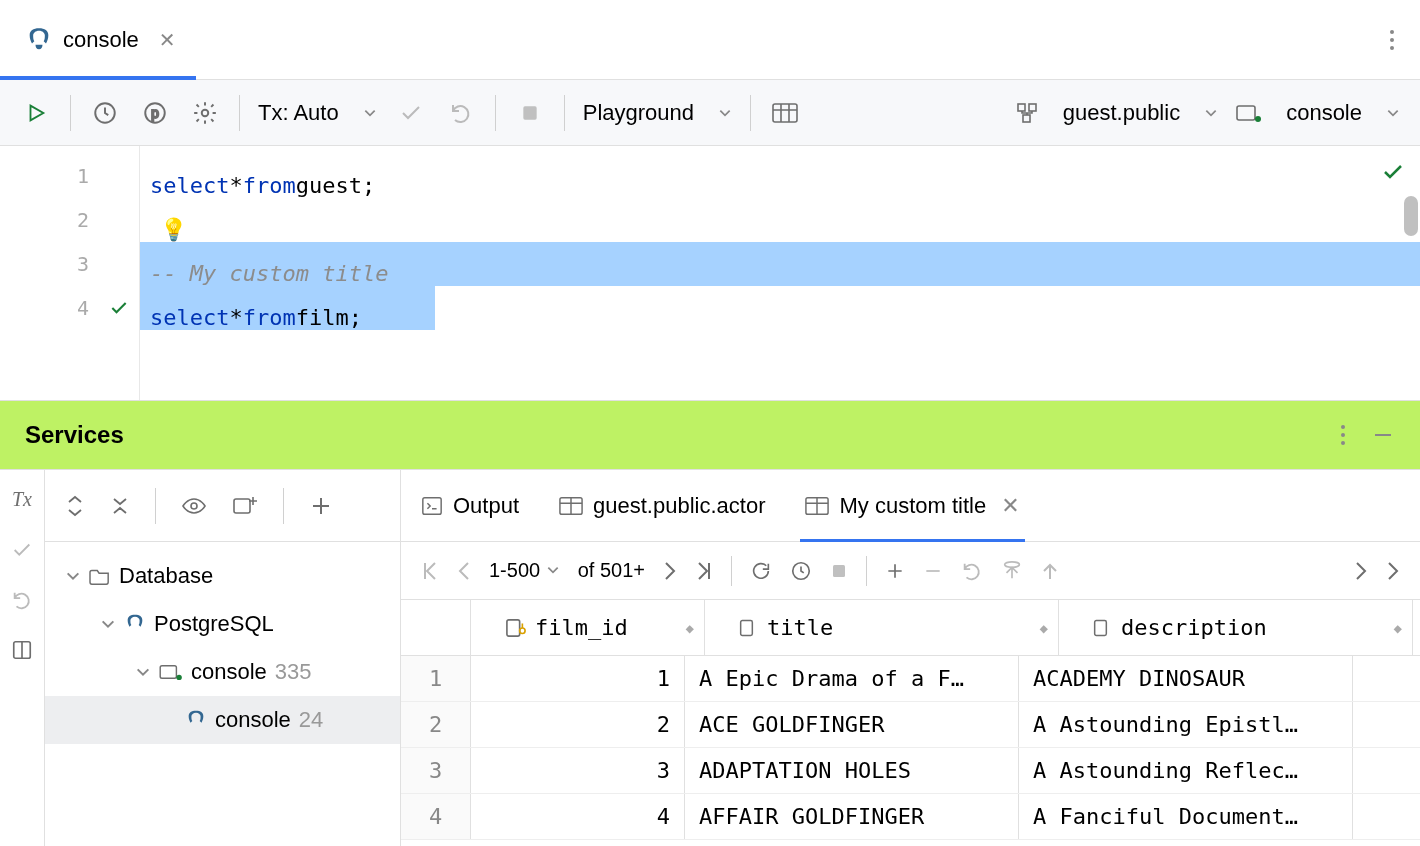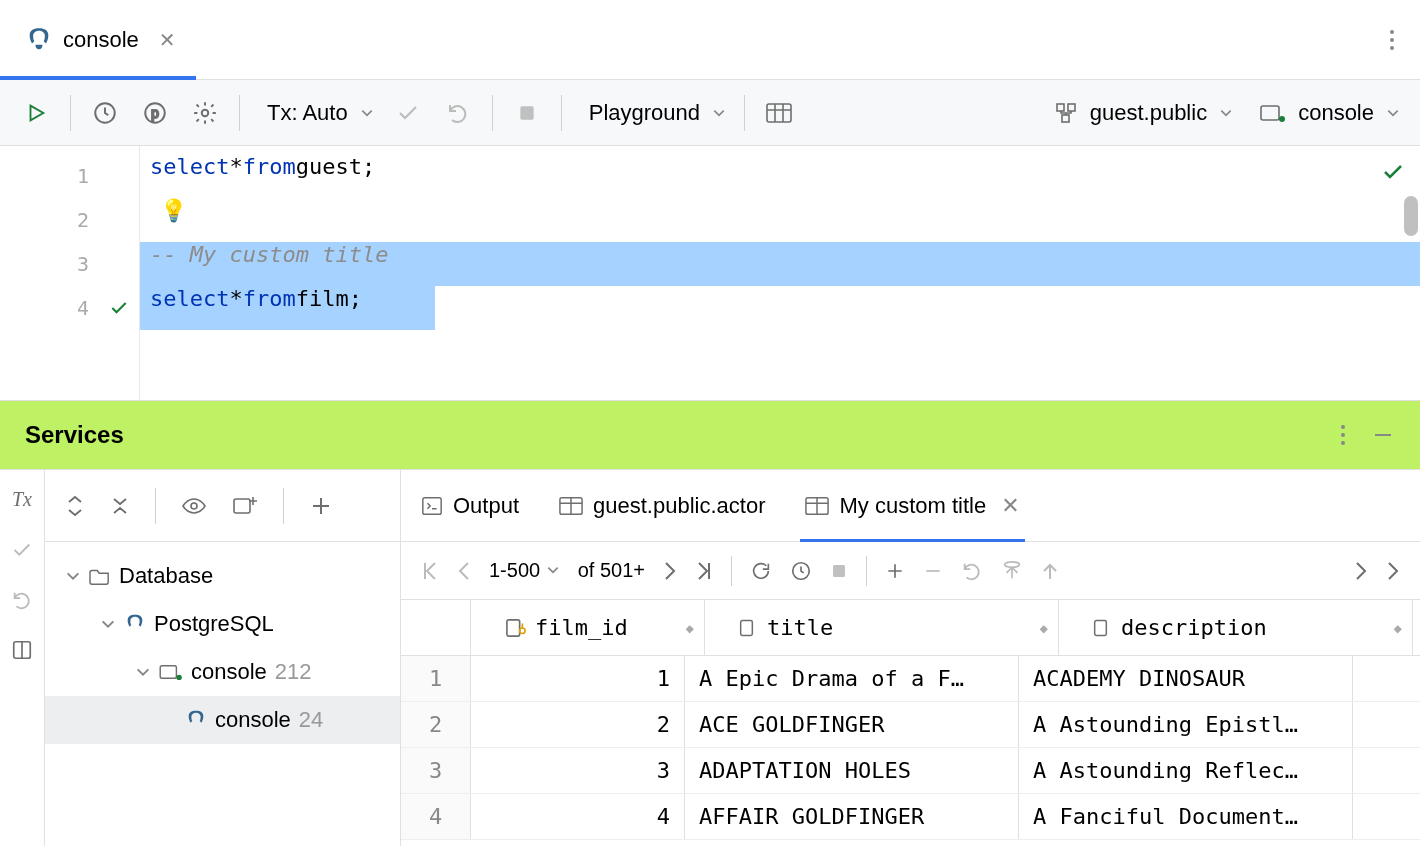--- a/index.html
+++ b/index.html
@@ -11,31 +11,31 @@
 .tab.active::after { content: ""; position: absolute; bottom: -1px; left: 0; right: 0; height: 4px; background: #3574f0; }
 .tab-icon { width: 28px; height: 28px; }
 .tab-title { font-size: 22px; }
 .tab-close { color: #888; font-size: 20px; margin-left: 10px; }
 .tab-bar-menu { margin-left: auto; margin-right: 25px; color: #888; }
 
 
 .toolbar { height: 66px; display: flex; align-items: center; background: #f7f8fa; border-bottom: 1px solid #e0e0e0; padding: 0 20px; gap: 18px; }
 .tb-sep { width: 1px; height: 36px; background: #d0d0d0; }
 .tb-btn { display: flex; align-items: center; justify-content: center; width: 32px; height: 32px; color: #6e6e6e; }
-.tb-text { font-size: 22px; color: #000; display: flex; align-items: center; gap: 12px; margin-left: 9px; }
+.tb-text { font-size: 22px; color: #000; display: flex; align-items: center; gap: 24px; }
 .tb-right { margin-left: auto; display: flex; align-items: center; gap: 18px; }
 .chevron { width: 14px; height: 14px; }
 
 
 .editor-wrap { display: flex; height: 254px; position: relative; }
 .gutter { width: 140px; background: #fff; border-right: 1px solid #e8e8e8; padding-top: 8px; }
 .gutter-line { height: 44px; display: flex; align-items: center; justify-content: flex-end; padding-right: 50px; color: #aaa; font-size: 20px; font-family: Menlo, Consolas, monospace; position: relative; }
 .gutter-mark { position: absolute; right: 10px; }
 .editor { flex: 1; padding-top: 8px; font-family: Menlo, Consolas, monospace; font-size: 22px; position: relative; }
-.code-line { height: 44px; display: flex; align-items: flex-start; padding-left: 10px; position: relative; }
+.code-line { height: 44px; display: flex; align-items: flex-end; padding-left: 10px; position: relative; }
 .code-line.selected { background: #a6d2ff; }
 .code-line.selected-partial { background: linear-gradient(to right, #a6d2ff 0, #a6d2ff 295px, transparent 295px); }
 .kw { color: #0033b3; }
 .comment { color: #8c8c8c; font-style: italic; }
 .bulb { position: absolute; left: 20px; }
 .editor-checkmark { position: absolute; right: 15px; top: 14px; color: #1a7f37; }
 .editor-scroll { position: absolute; right: 2px; top: 50px; width: 14px; height: 40px; background: #c0c0c0; border-radius: 7px; }
 
 
 .services-header { height: 70px; display: flex; align-items: center; background: #bef264; border-top: 1px solid #e0e0e0; border-bottom: 1px solid #e0e0e0; padding: 0 25px; }
@@ -322,21 +322,21 @@
       </div>
       <div class="tree-row" style="padding-left:90px">
         <svg class="tree-chev" viewBox="0 0 12 12">
             <path d="M2 4l4 4 4-4" fill="none" stroke="#888" stroke-width="1.5"></path>
           </svg>
         <svg width="24" height="18" viewBox="0 0 26 20" fill="none" stroke="#6e6e6e" stroke-width="1.6">
             <rect x="1" y="3" width="18" height="14" rx="2"></rect>
             <circle cx="22" cy="16" r="3" fill="#1a7f37" stroke="none"></circle>
           </svg>
         <span>console</span>
-        <span class="tree-count">212</span>
+        <span class="tree-count">335</span>
       </div>
       <div class="tree-row selected" style="padding-left:140px">
         <svg width="22" height="22" viewBox="0 0 24 24">
             <path fill="#336791" d="M12 2C7 2 4 4 4 8c0 3 1 5 2 7l2-2c-1-1-1-3-1-5 0-2 2-4 5-4s5 2 5 4c0 2 0 4-1 5l2 2c1-2 2-4 2-7 0-4-3-6-8-6z"></path>
           </svg>
         <span>console</span>
         <span class="tree-count">24</span>
       </div>
     </div>
   </div>

